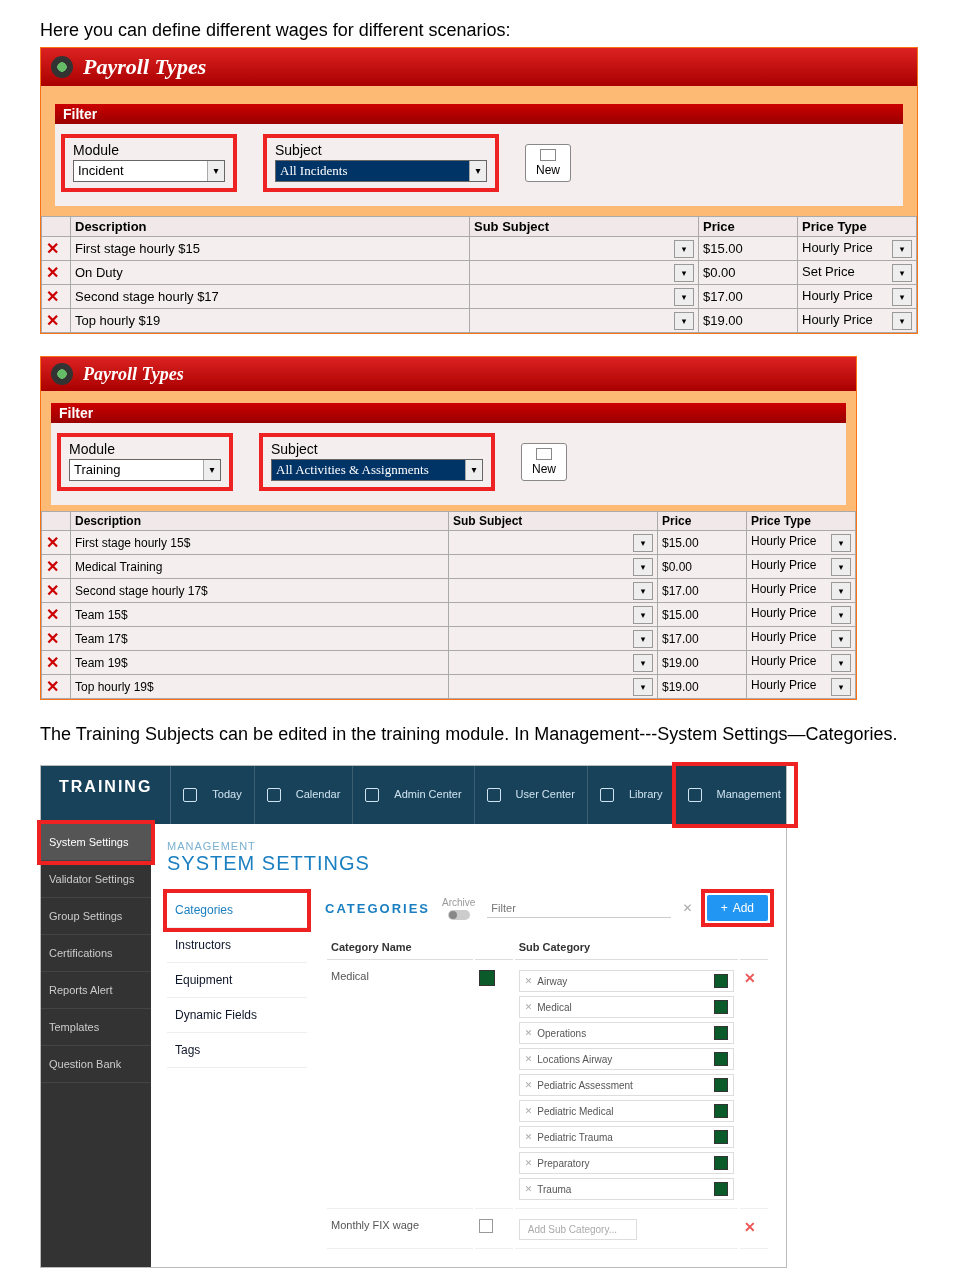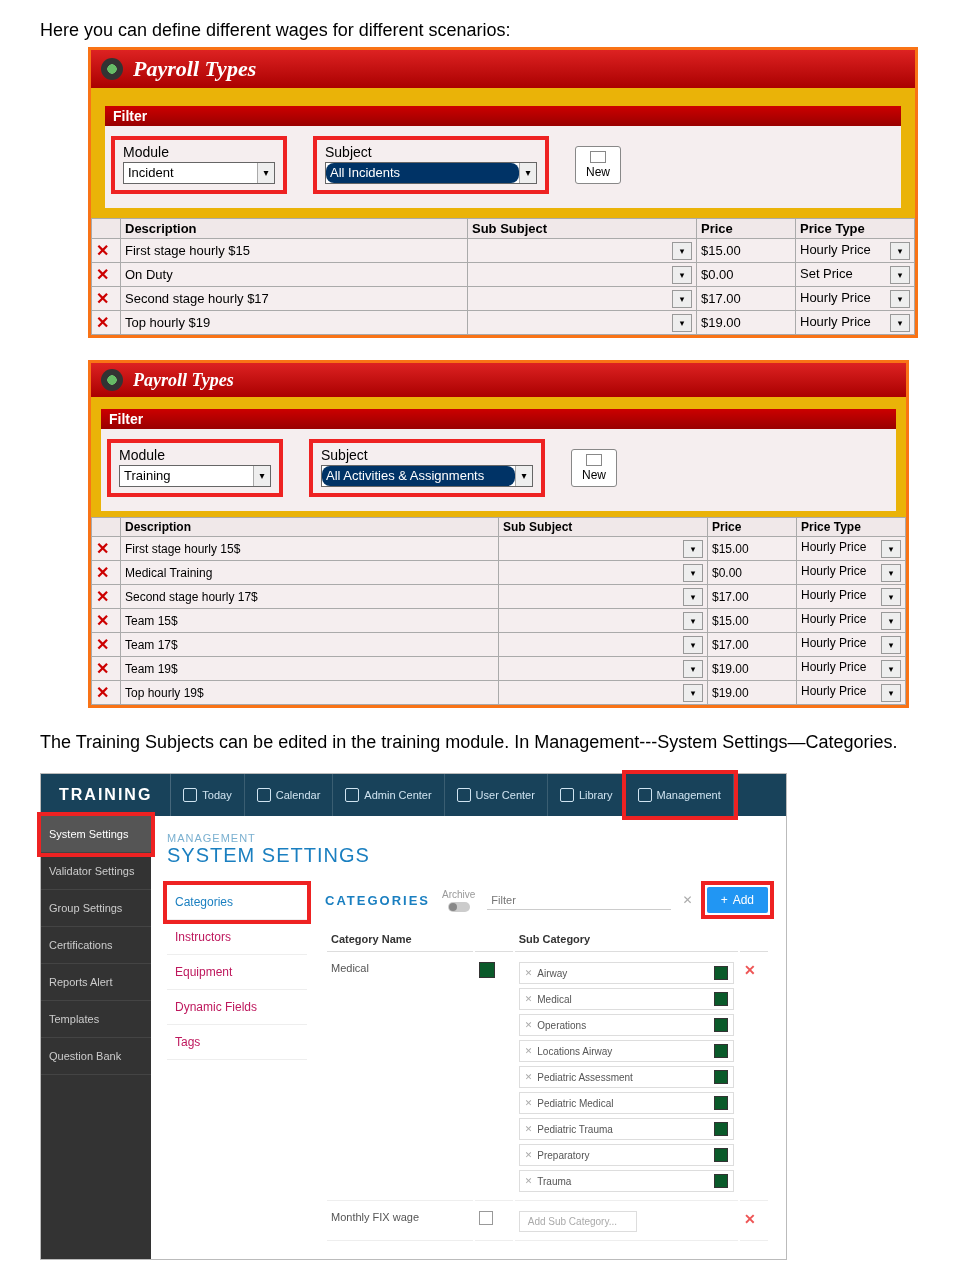--- a/index.html
+++ b/index.html
@@ -1,37 +1,37 @@
 <!DOCTYPE html>
 <html><head>
 <meta charset="utf-8">
 <style>
   body { margin: 0; font-family: Arial, sans-serif; font-size: 14px; background: #fff; color: #000; width: 958px; }
   .page { padding: 20px 40px; }
   .intro { font-size: 18px; margin-bottom: 6px; }
   .middle-text { font-size: 18px; margin: 20px 0 18px 0; line-height: 1.4; }
 
   
-  .payroll-panel { border: 3px solid #f97316; background: #eab308; margin-bottom: 22px; position: relative; margin-left: 48px; }
+  .payroll-panel { border: 1px solid #f97316; background: #fdba74; margin-bottom: 22px; position: relative; }
   .payroll-header { background: linear-gradient(#d22, #a00); color: #fff; padding: 6px 10px; display: flex; align-items: center; gap: 10px; }
   .payroll-header .gear { width: 22px; height: 22px; background: radial-gradient(circle, #6b6 30%, #333 31%); border-radius: 50%; display:inline-block;}
   .payroll-header .title { font-size: 22px; font-weight: bold; font-style: italic; font-family: Georgia, serif; }
 
   .filter-bar { margin: 18px 14px 10px 14px; }
   .filter-bar .filter-title { background: linear-gradient(#c00,#900); color:#fff; padding:2px 8px; font-weight:bold; font-size:14px;}
   .filter-body { background:#f5eeef; padding:10px 6px 14px 6px; display:flex; align-items:center; gap: 26px; }
 
   .red-box { border: 4px solid #e22; padding: 4px 8px 6px 8px; display: inline-block; }
   .field-label { font-size:14px; margin-bottom:2px; }
   .dd { display:flex; border:1px solid #666; background:#fff; height:20px; font-size:13px; line-height:20px; }
   .dd.small { width: 150px;}
   .dd.med { width: 210px;}
-  .dd .val { flex:1; padding:0 4px; overflow:hidden; white-space:nowrap;border-radius:8px;}
+  .dd .val { flex:1; padding:0 4px; overflow:hidden; white-space:nowrap;}
   .dd .arrow { width:16px; border-left:1px solid #aaa; background:#eee; text-align:center; font-size:10px; line-height:20px;}
-  .dd.dark .val { background:#003366; color:#fff; }
+  .dd.dark .val { background:#003366; color:#fff;font-family:Liberation Serif, serif; }
 
   .new-btn { display:inline-flex; flex-direction:column; align-items:center; border:1px solid #888; background:#fff; padding:4px 10px; border-radius:3px; font-size:12px;}
   .new-btn .ico { width:14px;height:10px;border:1px solid #888; margin-bottom:2px;}
 
   .grid { width:100%; border-collapse:collapse; font-size:13px;}
   .grid th, .grid td { border:1px solid #aaa; padding:2px 4px; text-align:left; background:#f5eeef; vertical-align:middle; }
   .grid th { font-weight:bold; background:#f0e8e9;}
   .delcol { width:20px; text-align:center; }
   .delcol span { color:#c00; font-weight:bold; font-size:16px; }
   .dd-cell { display:flex; justify-content:flex-end; }
@@ -40,36 +40,36 @@
   
   .payroll-panel.small .payroll-header .title { font-size:18px;}
   .payroll-panel.small .filter-bar { margin:12px 10px 6px 10px;}
   .payroll-panel.small .grid { font-size:12px;}
 
   
   .training-panel { width: 745px; background:#fff; border:1px solid #bbb; }
   .tr-top { background:#18425a; display:flex; align-items:stretch; color:#cfe3f0; font-size:11px; }
   .tr-brand { font-weight:bold; letter-spacing:2px; font-size:16px; padding:12px 18px; color:#fff; border-right:1px solid rgba(255,255,255,.2);}
   .tr-nav { display:flex; align-items:center; }
-  .tr-nav .item { padding:14px 12px; border-right:1px solid rgba(255,255,255,.15); display:flex; gap:5px; align-items:center; white-space:nowrap;}
+  .tr-nav .item { padding:22px 12px; border-right:1px solid rgba(255,255,255,.15); display:flex; gap:15px; align-items:flex-start; white-space:nowrap;}
   .tr-nav .item .ico { width:12px;height:12px;border:1px solid #cfe3f0; border-radius:2px;}
   .red-outline { outline:4px solid #e22; }
 
   .tr-body { display:flex; }
   .tr-side { width:110px; background:#333; color:#ccc; font-size:11px; padding:0; }
   .tr-side .side-item { padding:12px 8px; border-bottom:1px solid #444; }
   .tr-side .side-item.active { background:#555; color:#fff; }
 
   .tr-main { flex:1; padding:16px; position:relative;}
   .breadcrumb-lbl { color:#7ab0d0; font-size:11px; letter-spacing:1px;}
   .sys-title { color:#1a7fc0; font-size:20px; letter-spacing:1px; margin-bottom:18px;}
 
   .tr-cols { display:flex; gap:18px;}
   .tr-sub { width:140px;}
-  .tr-sub .sub-item { padding:10px 8px; color:#be185d; font-size:12px; border-bottom:1px solid #eee;}
+  .tr-sub .sub-item { padding:10px 8px; color:#0f172a; font-size:12px; border-bottom:1px solid #eee;}
   .tr-sub .sub-item.active { color:#1a7fc0; }
 
   .tr-content { flex:1; }
   .cat-head { display:flex; align-items:center; gap:12px; margin-bottom:10px;}
   .cat-title { color:#1a7fc0; font-size:13px; letter-spacing:2px; font-weight:bold;}
   .archive { font-size:10px; color:#999; display:flex; flex-direction:column; align-items:center; gap:2px;justify-content:flex-end;}
   .archive .tgl{ width:22px;height:10px;border-radius:5px;background:#ccc;position:relative;}
   .archive .tgl::after{content:"";width:8px;height:8px;background:#888;border-radius:50%;position:absolute;left:1px;top:1px;}
   .filter-in { flex:1; border:none; border-bottom:1px solid #ccc; font-size:11px; padding:3px 4px; outline:none;}
   .add-btn { background:#2196f3; color:#fff; border:none; padding:6px 14px; font-size:12px; border-radius:2px; display:flex; gap:5px; align-items:center;}

